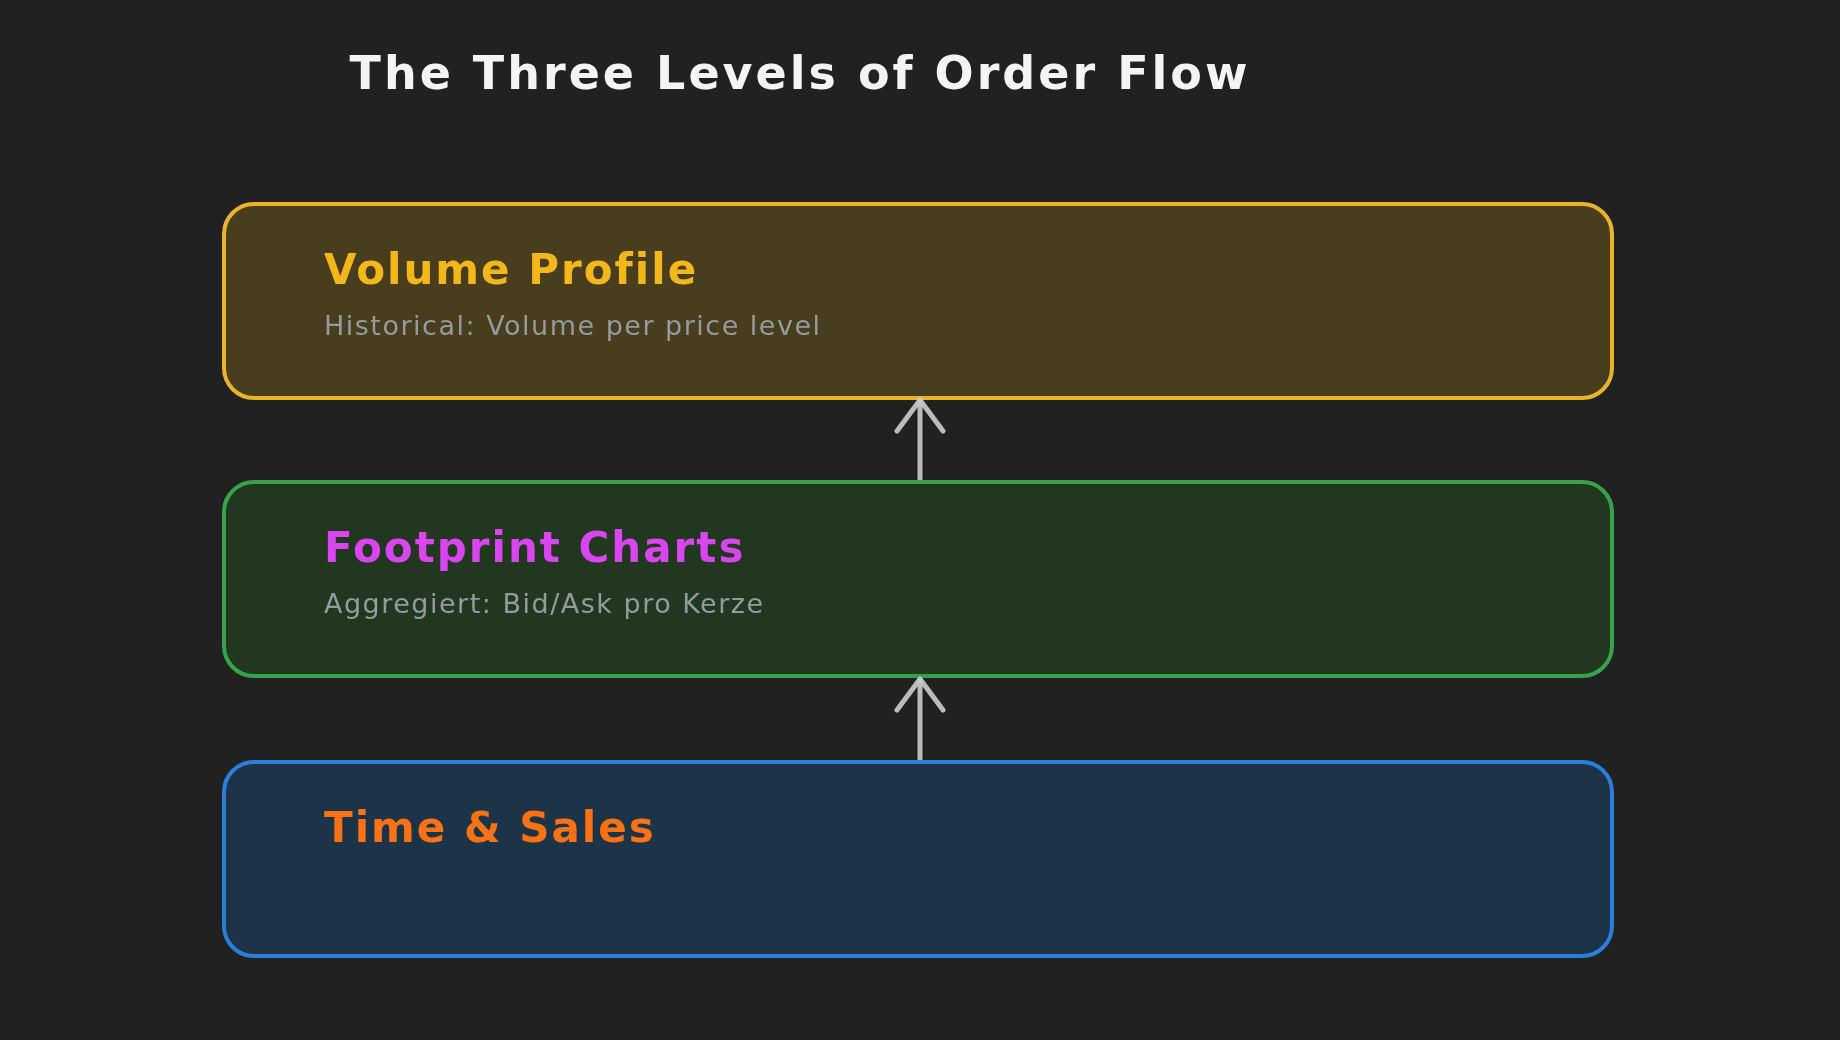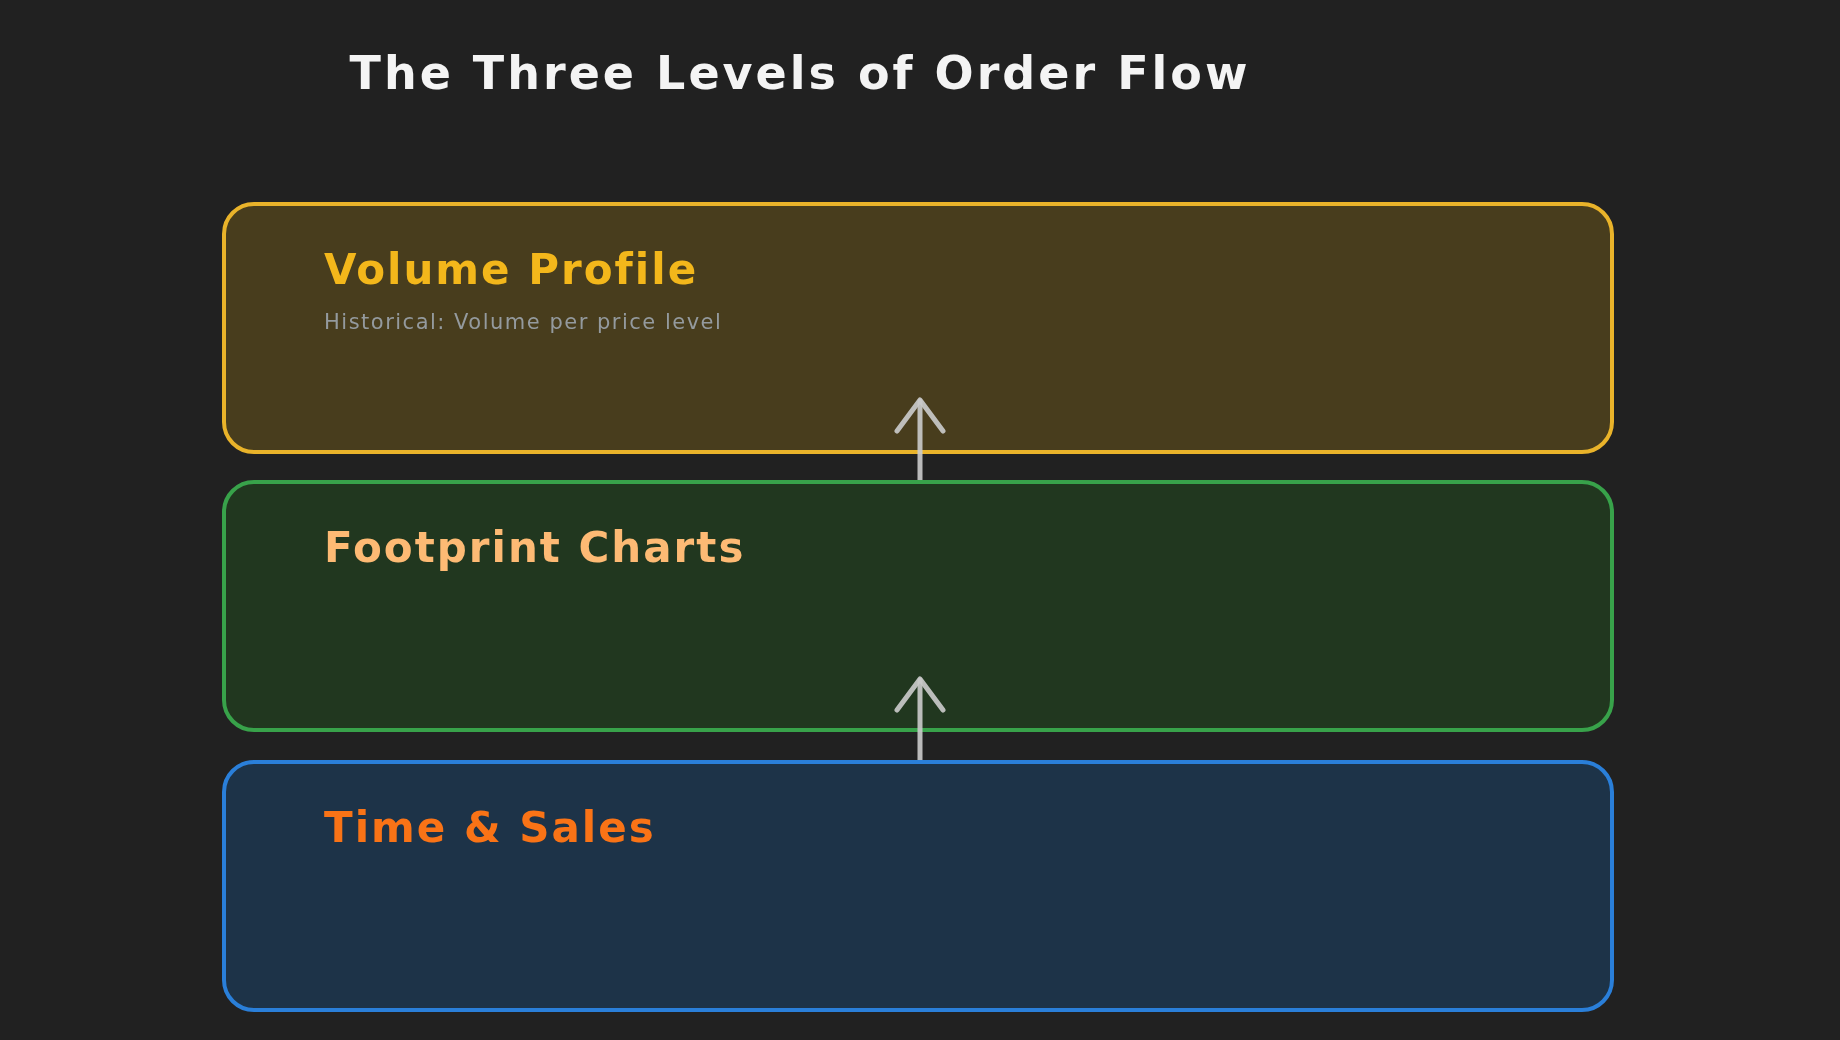--- a/index.html
+++ b/index.html
@@ -19,34 +19,34 @@
     text-align:center;
     color:var(--title);
     font-size:46px;
     font-weight:700;
     letter-spacing:3px;
   }
   .level-box{
     position:absolute;
     left:222px;
     width:1392px;
-    height:252px;
+    height:198px;
     border:4px solid #888;
     border-radius:32px;
     padding:40px 40px 0 98px;
   }
   .level-box .level-title{
     font-size:42px;
     font-weight:700;
     letter-spacing:2px;
     line-height:1.15;
   }
   .level-box .level-subtitle{
     margin-top:16px;
-    font-size:21px;
+    font-size:27px;
     font-weight:400;
     letter-spacing:1.5px;
     color:var(--subtitle);
   }
   #level-box-0{top:202px;}
   #level-box-1{top:480px;}
   #level-box-2{top:760px;}
   .arrow{
     position:absolute;
     left:880px;
@@ -76,21 +76,22 @@
 </section>
 
 <div class="arrow" id="arrow-0">
   <svg viewBox="0 0 80 90" xmlns="http://www.w3.org/2000/svg">
     <path d="M40 86 L40 6"></path>
     <path d="M17 36 L40 5 L63 36"></path>
   </svg>
 </div>
 
 <section class="level-box" id="level-box-1" style="border-color: rgb(56, 162, 74); background-color: rgb(33, 55, 31);">
-  <h2 class="level-title" style="color: #fdba74;">Footprint Charts</h2>
+  <h2 class="level-title" style="color: #d946ef;">Footprint Charts</h2>
+  <p class="level-subtitle">Aggregiert: Bid/Ask pro Kerze</p>
 </section>
 
 <div class="arrow" id="arrow-1">
   <svg viewBox="0 0 80 90" xmlns="http://www.w3.org/2000/svg">
     <path d="M40 86 L40 6"></path>
     <path d="M17 36 L40 5 L63 36"></path>
   </svg>
 </div>
 
 <section class="level-box" id="level-box-2" style="border-color: rgb(42, 127, 217); background-color: rgb(29, 51, 72);">

